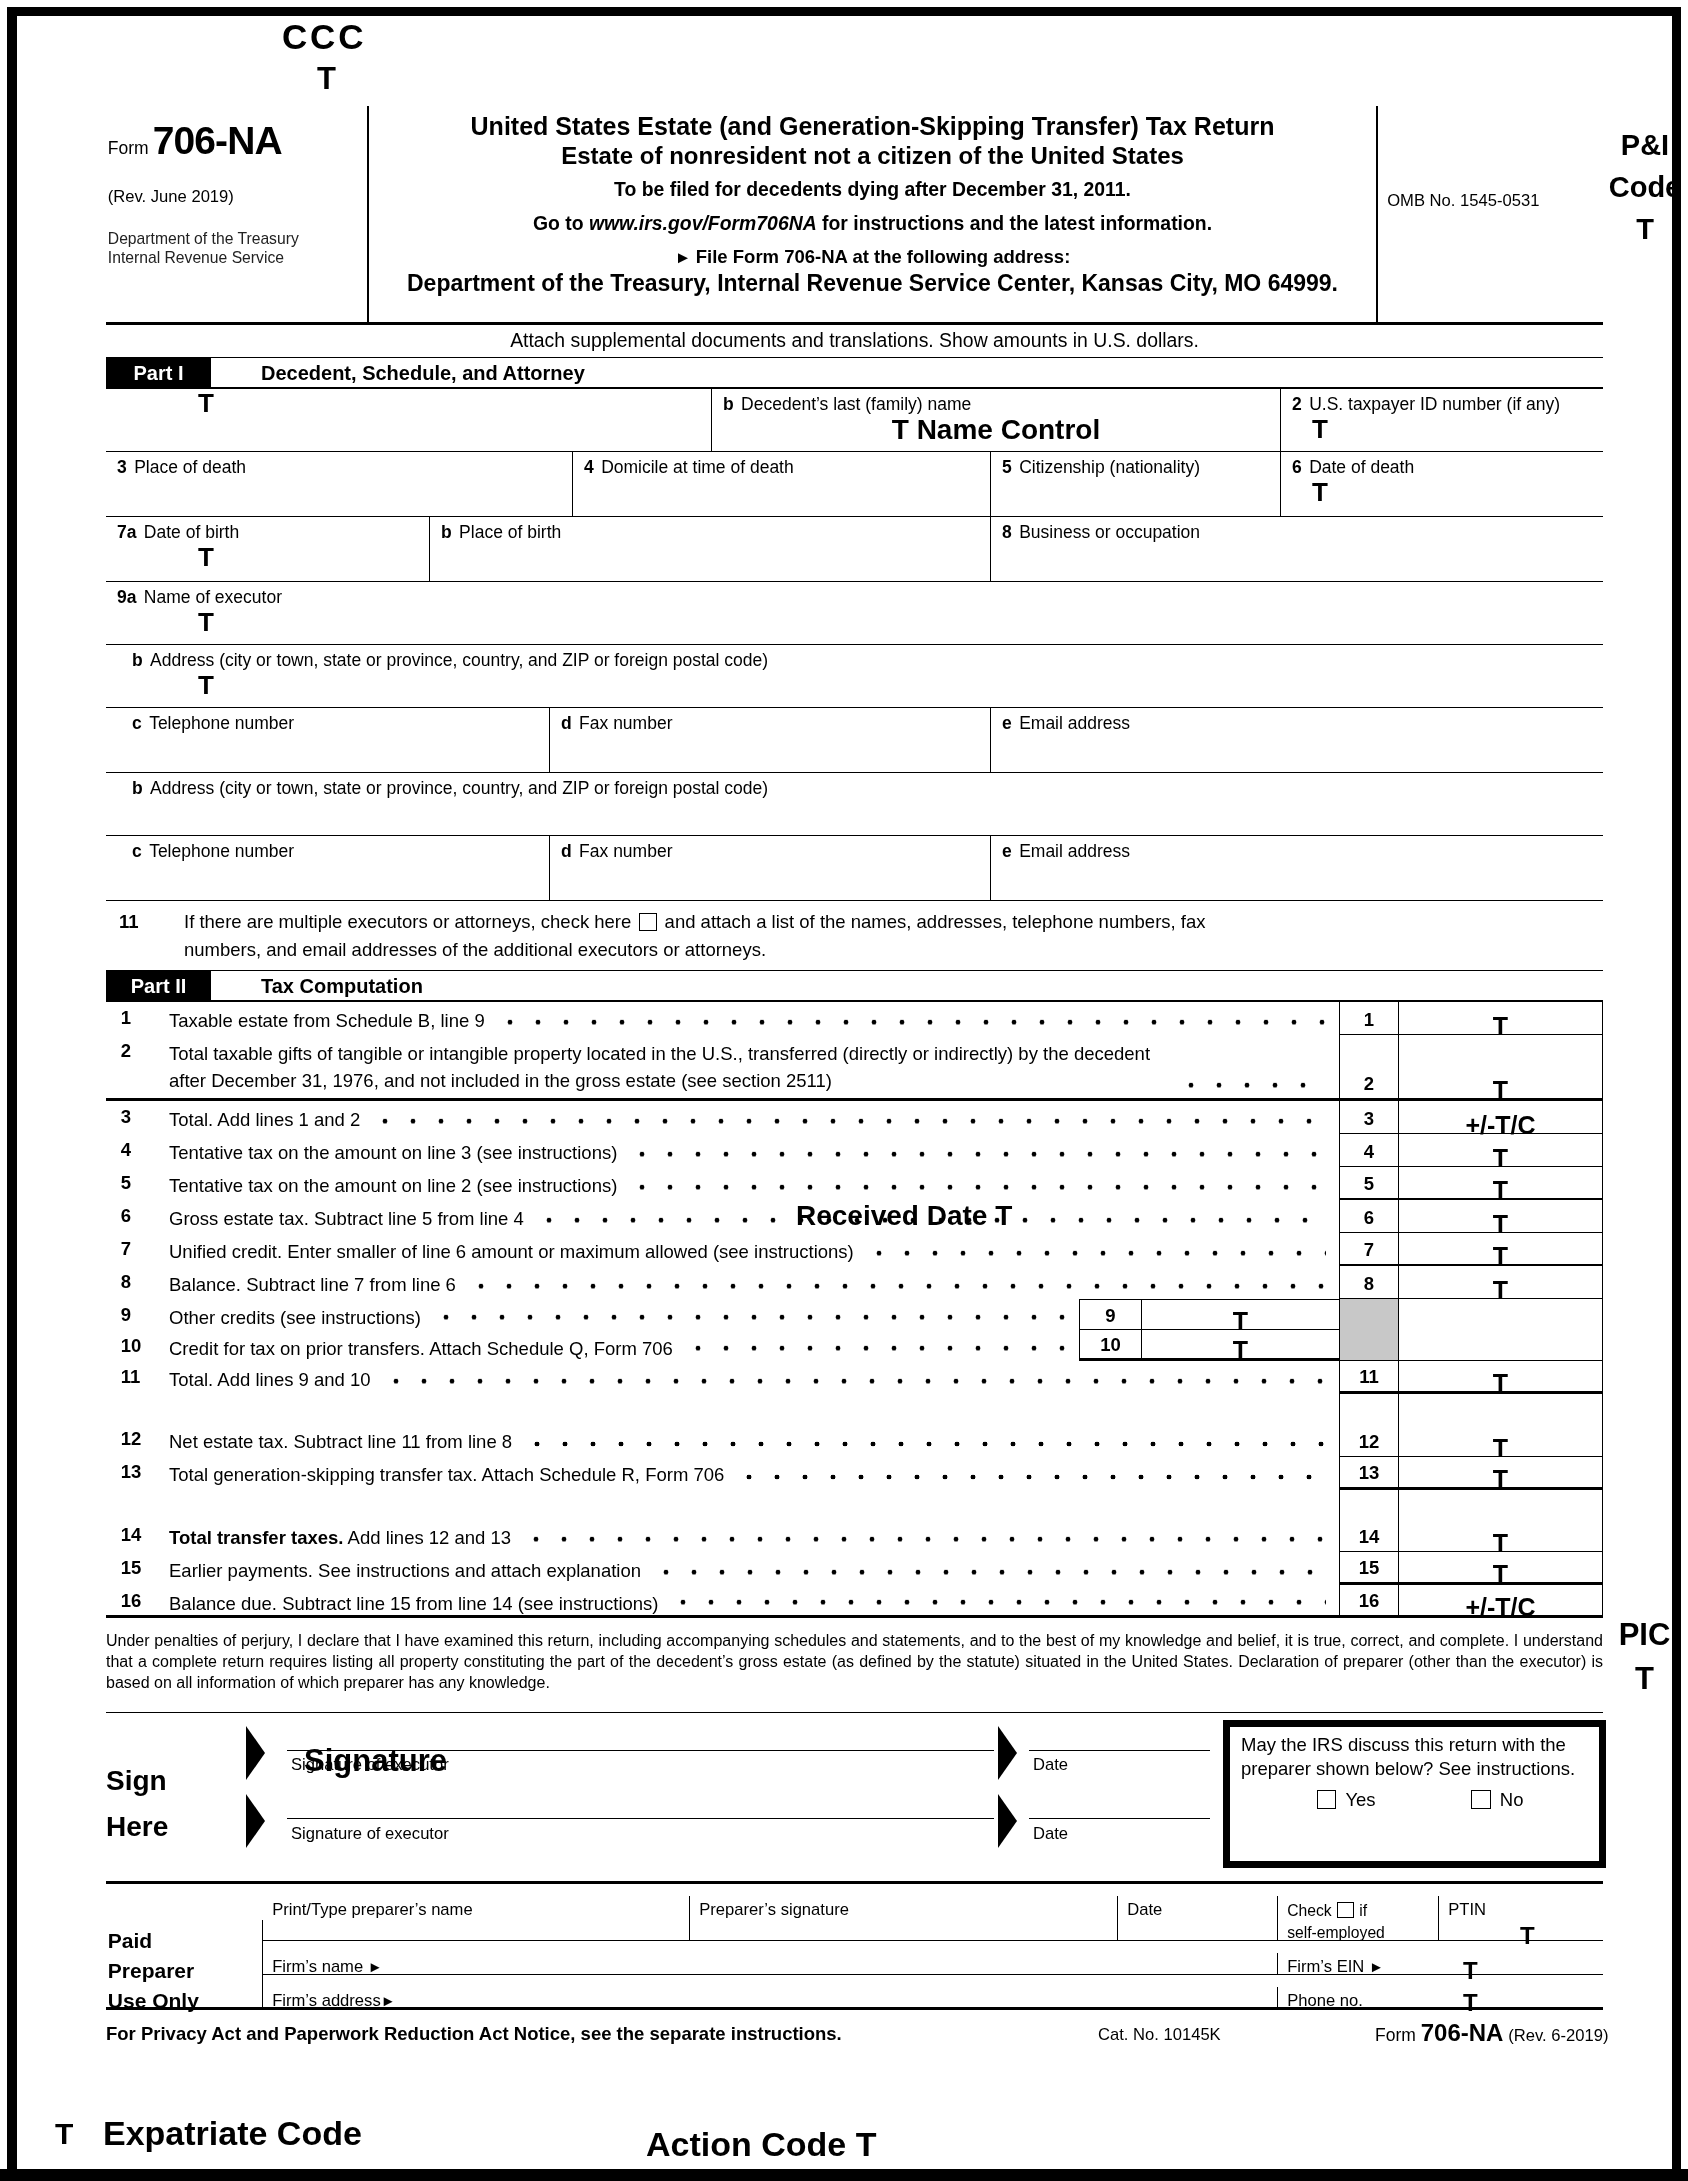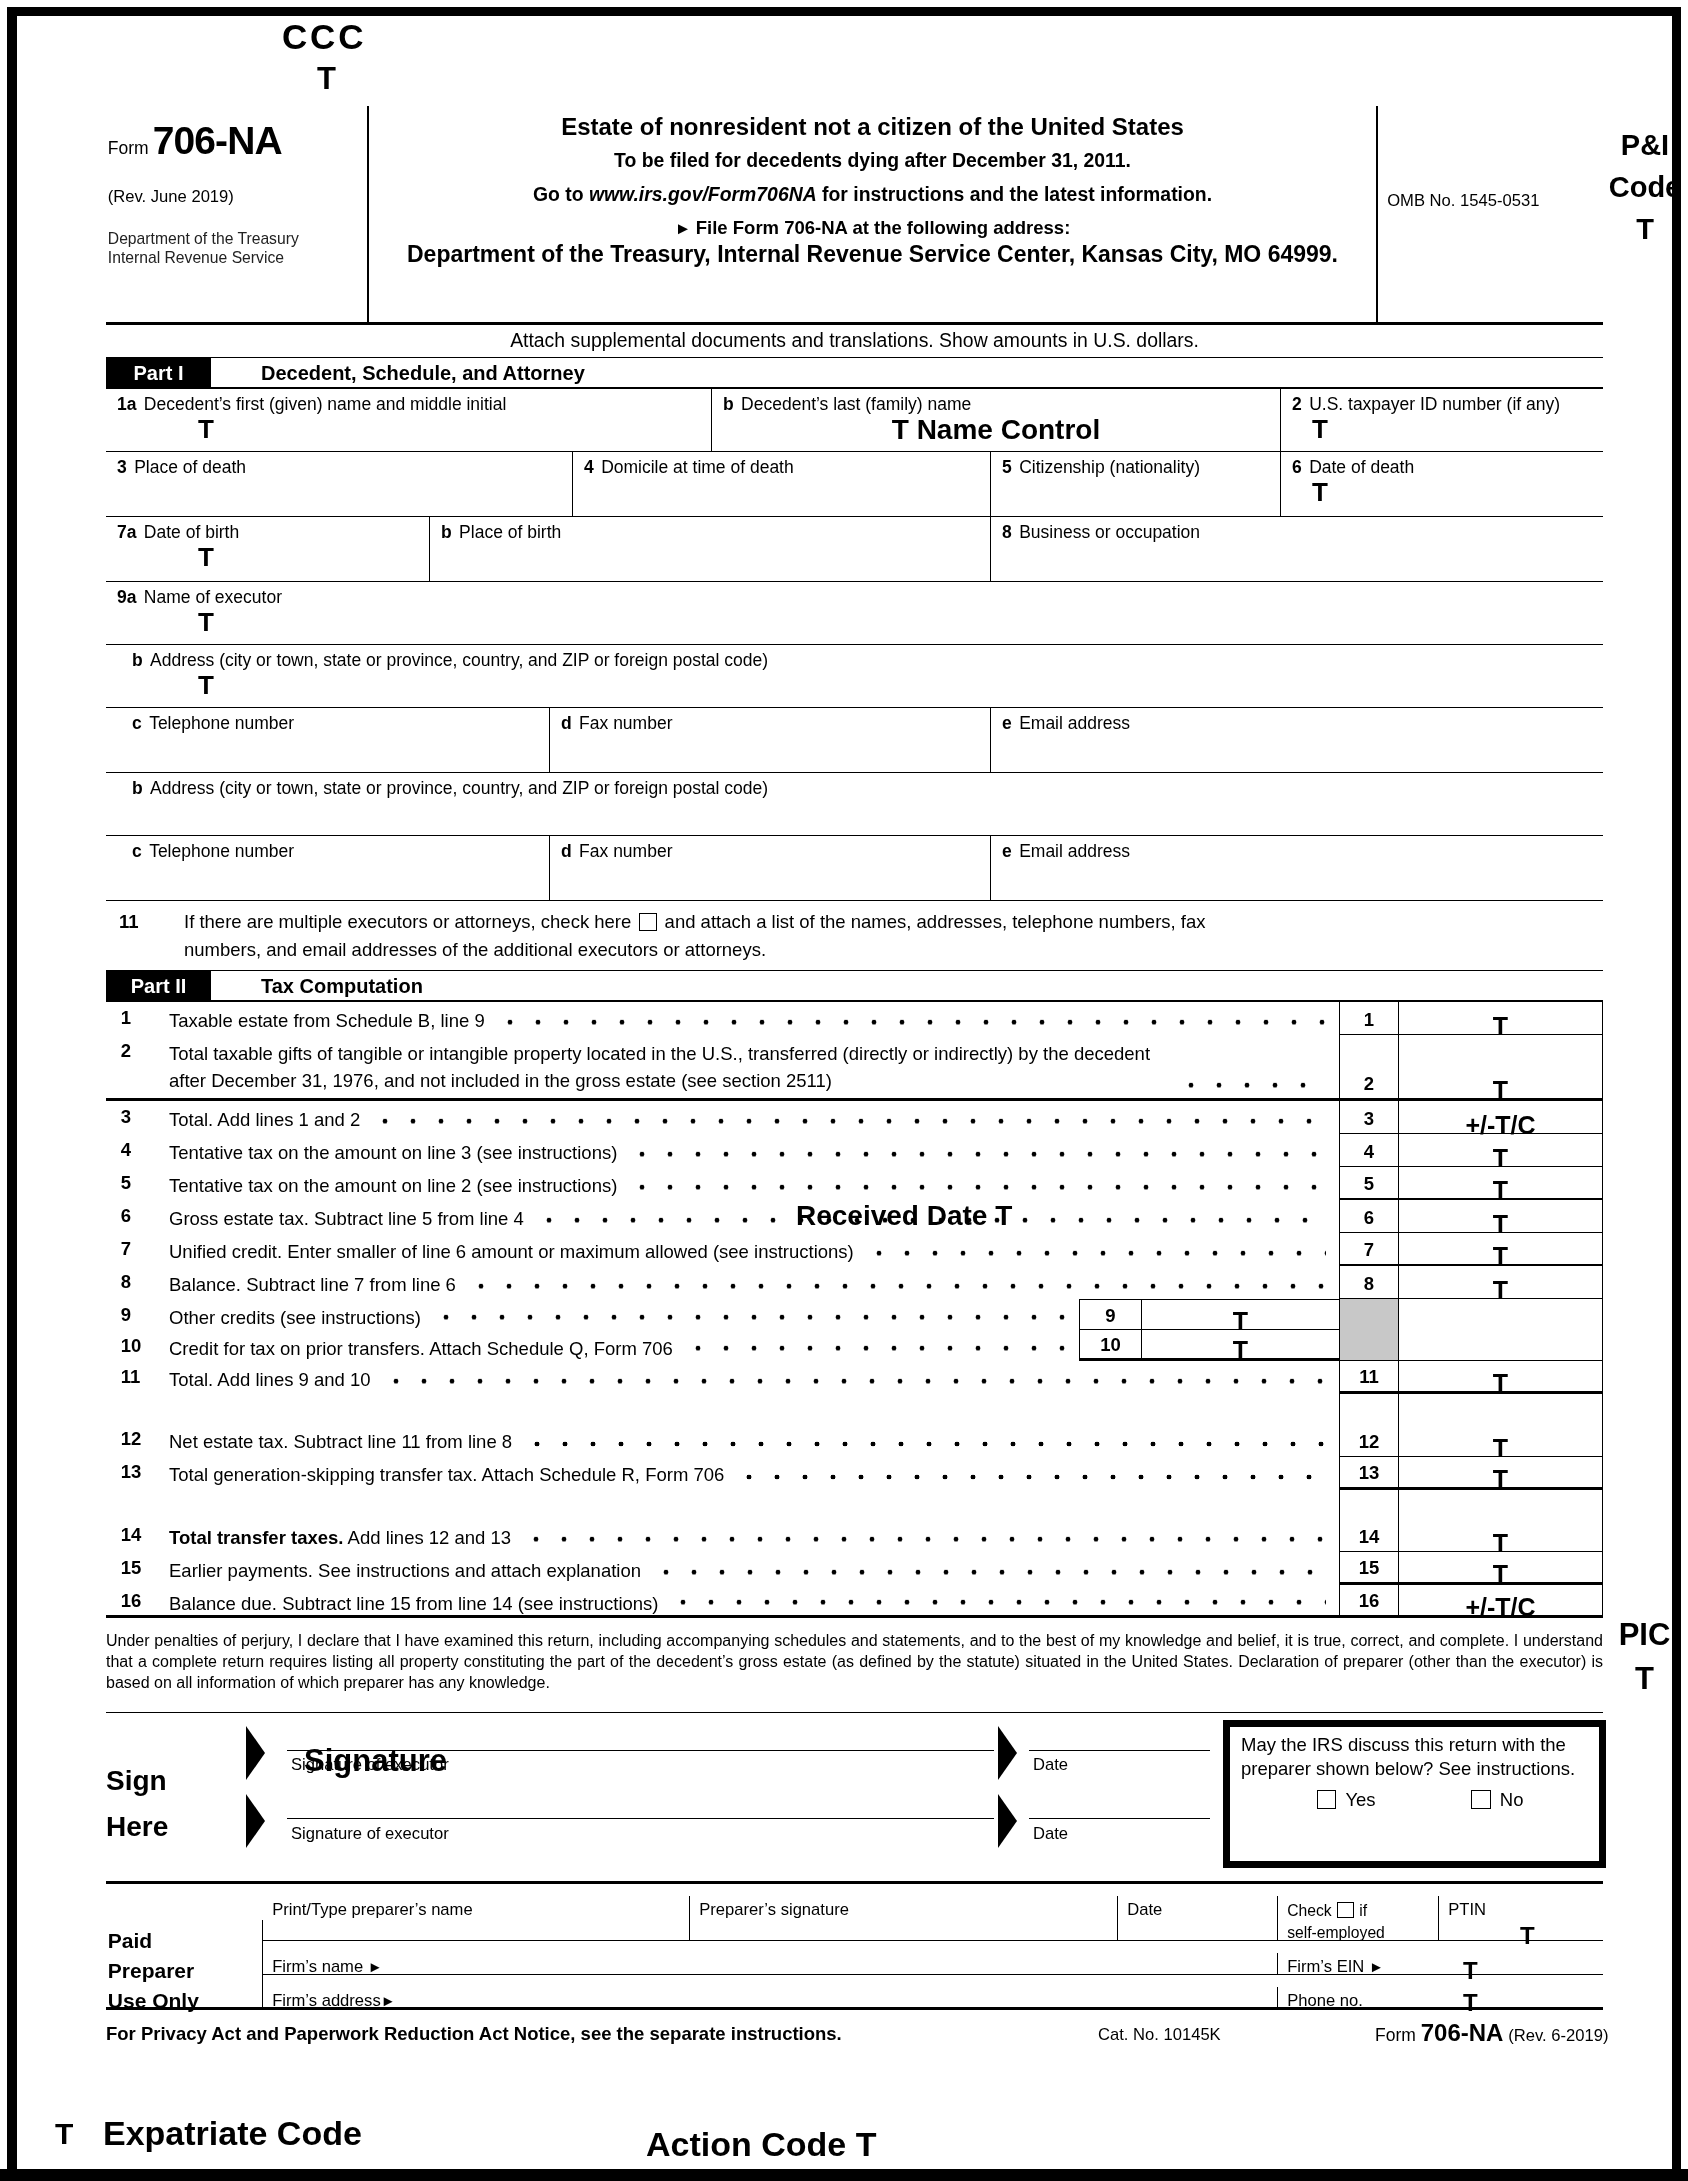--- a/index.html
+++ b/index.html
@@ -164,41 +164,41 @@
       <div class="hdr-left">
         <div><span class="form-word">Form</span>
              <span class="form-number">706-NA</span></div>
         <div class="rev">(Rev. June 2019)</div>
         <div class="dept">
           <div>Department of the Treasury</div>
           <div>Internal Revenue Service</div>
         </div>
       </div>
       <div class="hdr-mid">
+        <div class="t1">United States Estate (and Generation-Skipping Transfer) Tax Return</div>
         <div class="t2">Estate of nonresident not a citizen of the United States</div>
         <div class="t3">To be filed for decedents dying after December 31, 2011.</div>
         <div class="t4"><span>Go to </span><span class="url">www.irs.gov/Form706NA</span><span> for instructions and the latest information.</span></div>
         <div class="t5"><span class="ptr"></span><span>File Form 706-NA at the following address:</span></div>
         <div class="t6">Department of the Treasury, Internal Revenue Service Center, Kansas City, MO 64999.</div>
       </div>
       <div class="hdr-right">
         <span>OMB No. 1545-0531</span>
       </div>
     </div>
 
     <div class="attach-line">Attach supplemental documents and translations. Show amounts in U.S. dollars.</div>
 
     <div class="pbar">
       <div class="pbar-label">Part I</div>
       <div class="pbar-title">Decedent, Schedule, and Attorney</div>
     </div>
 
     <div class="p1row h68">
       <div class="p1cell" style="width:605px">
-        <div class="flabel"><b>1a</b><span>Decedent’s first (given) name and middle initial</span></div>
         <div class="fvalue">T</div>
       </div>
       <div class="p1cell" style="width:569px">
         <div class="flabel"><b>b</b><span>Decedent’s last (family) name</span></div>
         <div class="fvalue center">T Name Control</div>
       </div>
       <div class="p1cell" style="width:323px">
         <div class="flabel"><b>2</b><span>U.S. taxpayer ID number (if any)</span></div>
         <div class="fvalue small-ind">T</div>
       </div>

